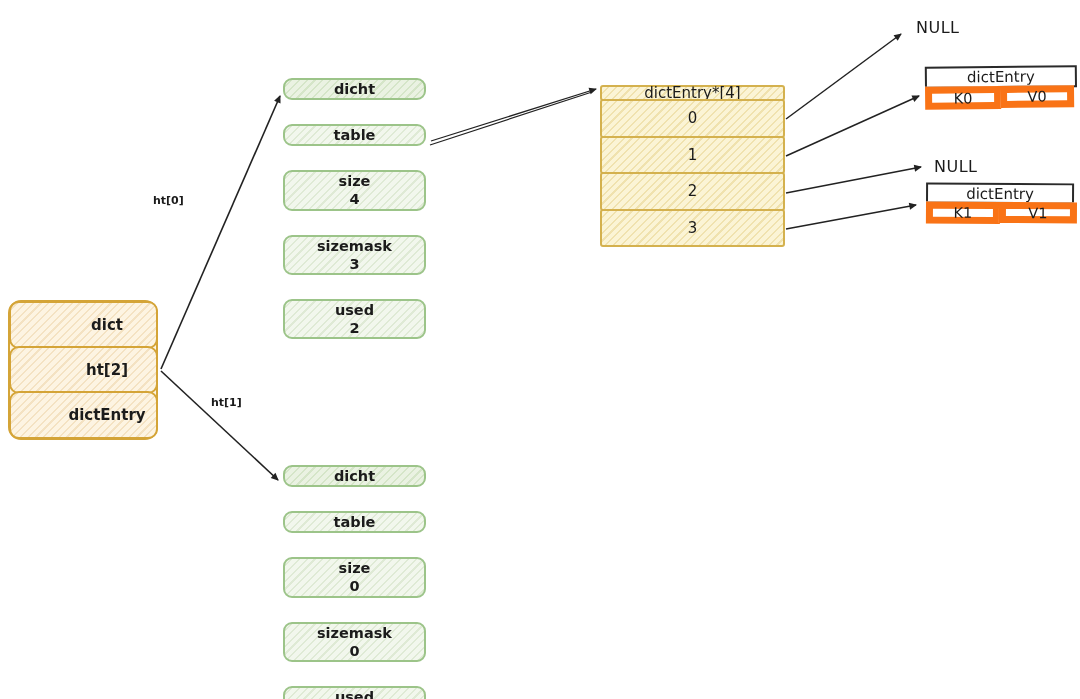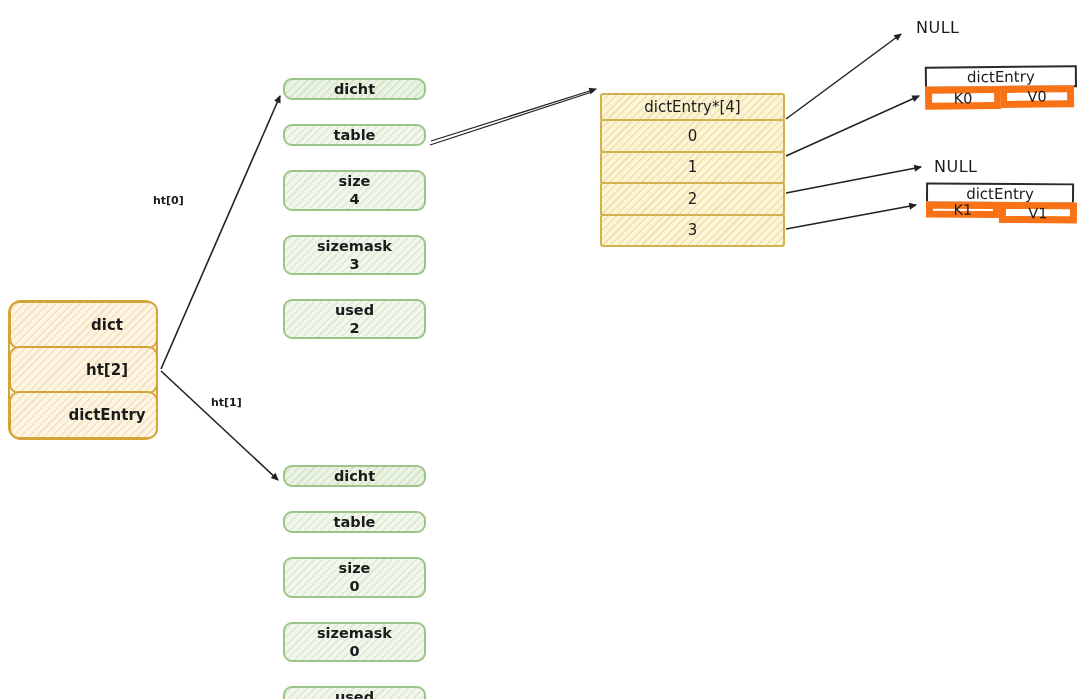--- a/index.html
+++ b/index.html
@@ -41,21 +41,21 @@
   .ybox{
     position:absolute;left:600px;top:77px;width:185px;height:170px;
     display:flex;flex-direction:column;box-sizing:border-box;
   }
   .yrow{
     border:2px solid #d4b14e;border-radius:3px;margin-top:-2px;
     background:repeating-linear-gradient(135deg,#fbf4d5 0 4px,#f0e2ae 4px 5.5px);
     display:flex;align-items:center;justify-content:center;
     font-size:15px;box-sizing:border-box;
   }
-  .yrow.head{height:28px;margin-top:16px;}
+  .yrow.head{height:16px;margin-top:8px;}
   .yrow.slot{flex:1;}
 
   
   .etable{position:absolute;z-index:6;}
   .etable .ehead{
     border:2px solid #2a2a2a;background:#ffffff;display:flex;align-items:center;justify-content:center;
     font-size:15px;box-sizing:border-box;
   }
   .etable .erow{display:flex;}
   .etable .ecell{
@@ -179,21 +179,21 @@
         <span>V0</span>
       </div>
     </div>
   </div>
 
   <div class="etable" style="left:926px;top:183px;transform:rotate(0.3deg)">
     <div class="ehead" style="width:148px;height:21px">
       <span>dictEntry</span>
     </div>
     <div class="erow">
-      <div class="ecell" style="width:74px;height:16px">
+      <div class="ecell" style="width:74px;height:22px">
         <span>K1</span>
       </div>
       <div class="ecell v" style="width:78px;height:21px">
         <span>V1</span>
       </div>
     </div>
   </div>
 
 </div>
 

